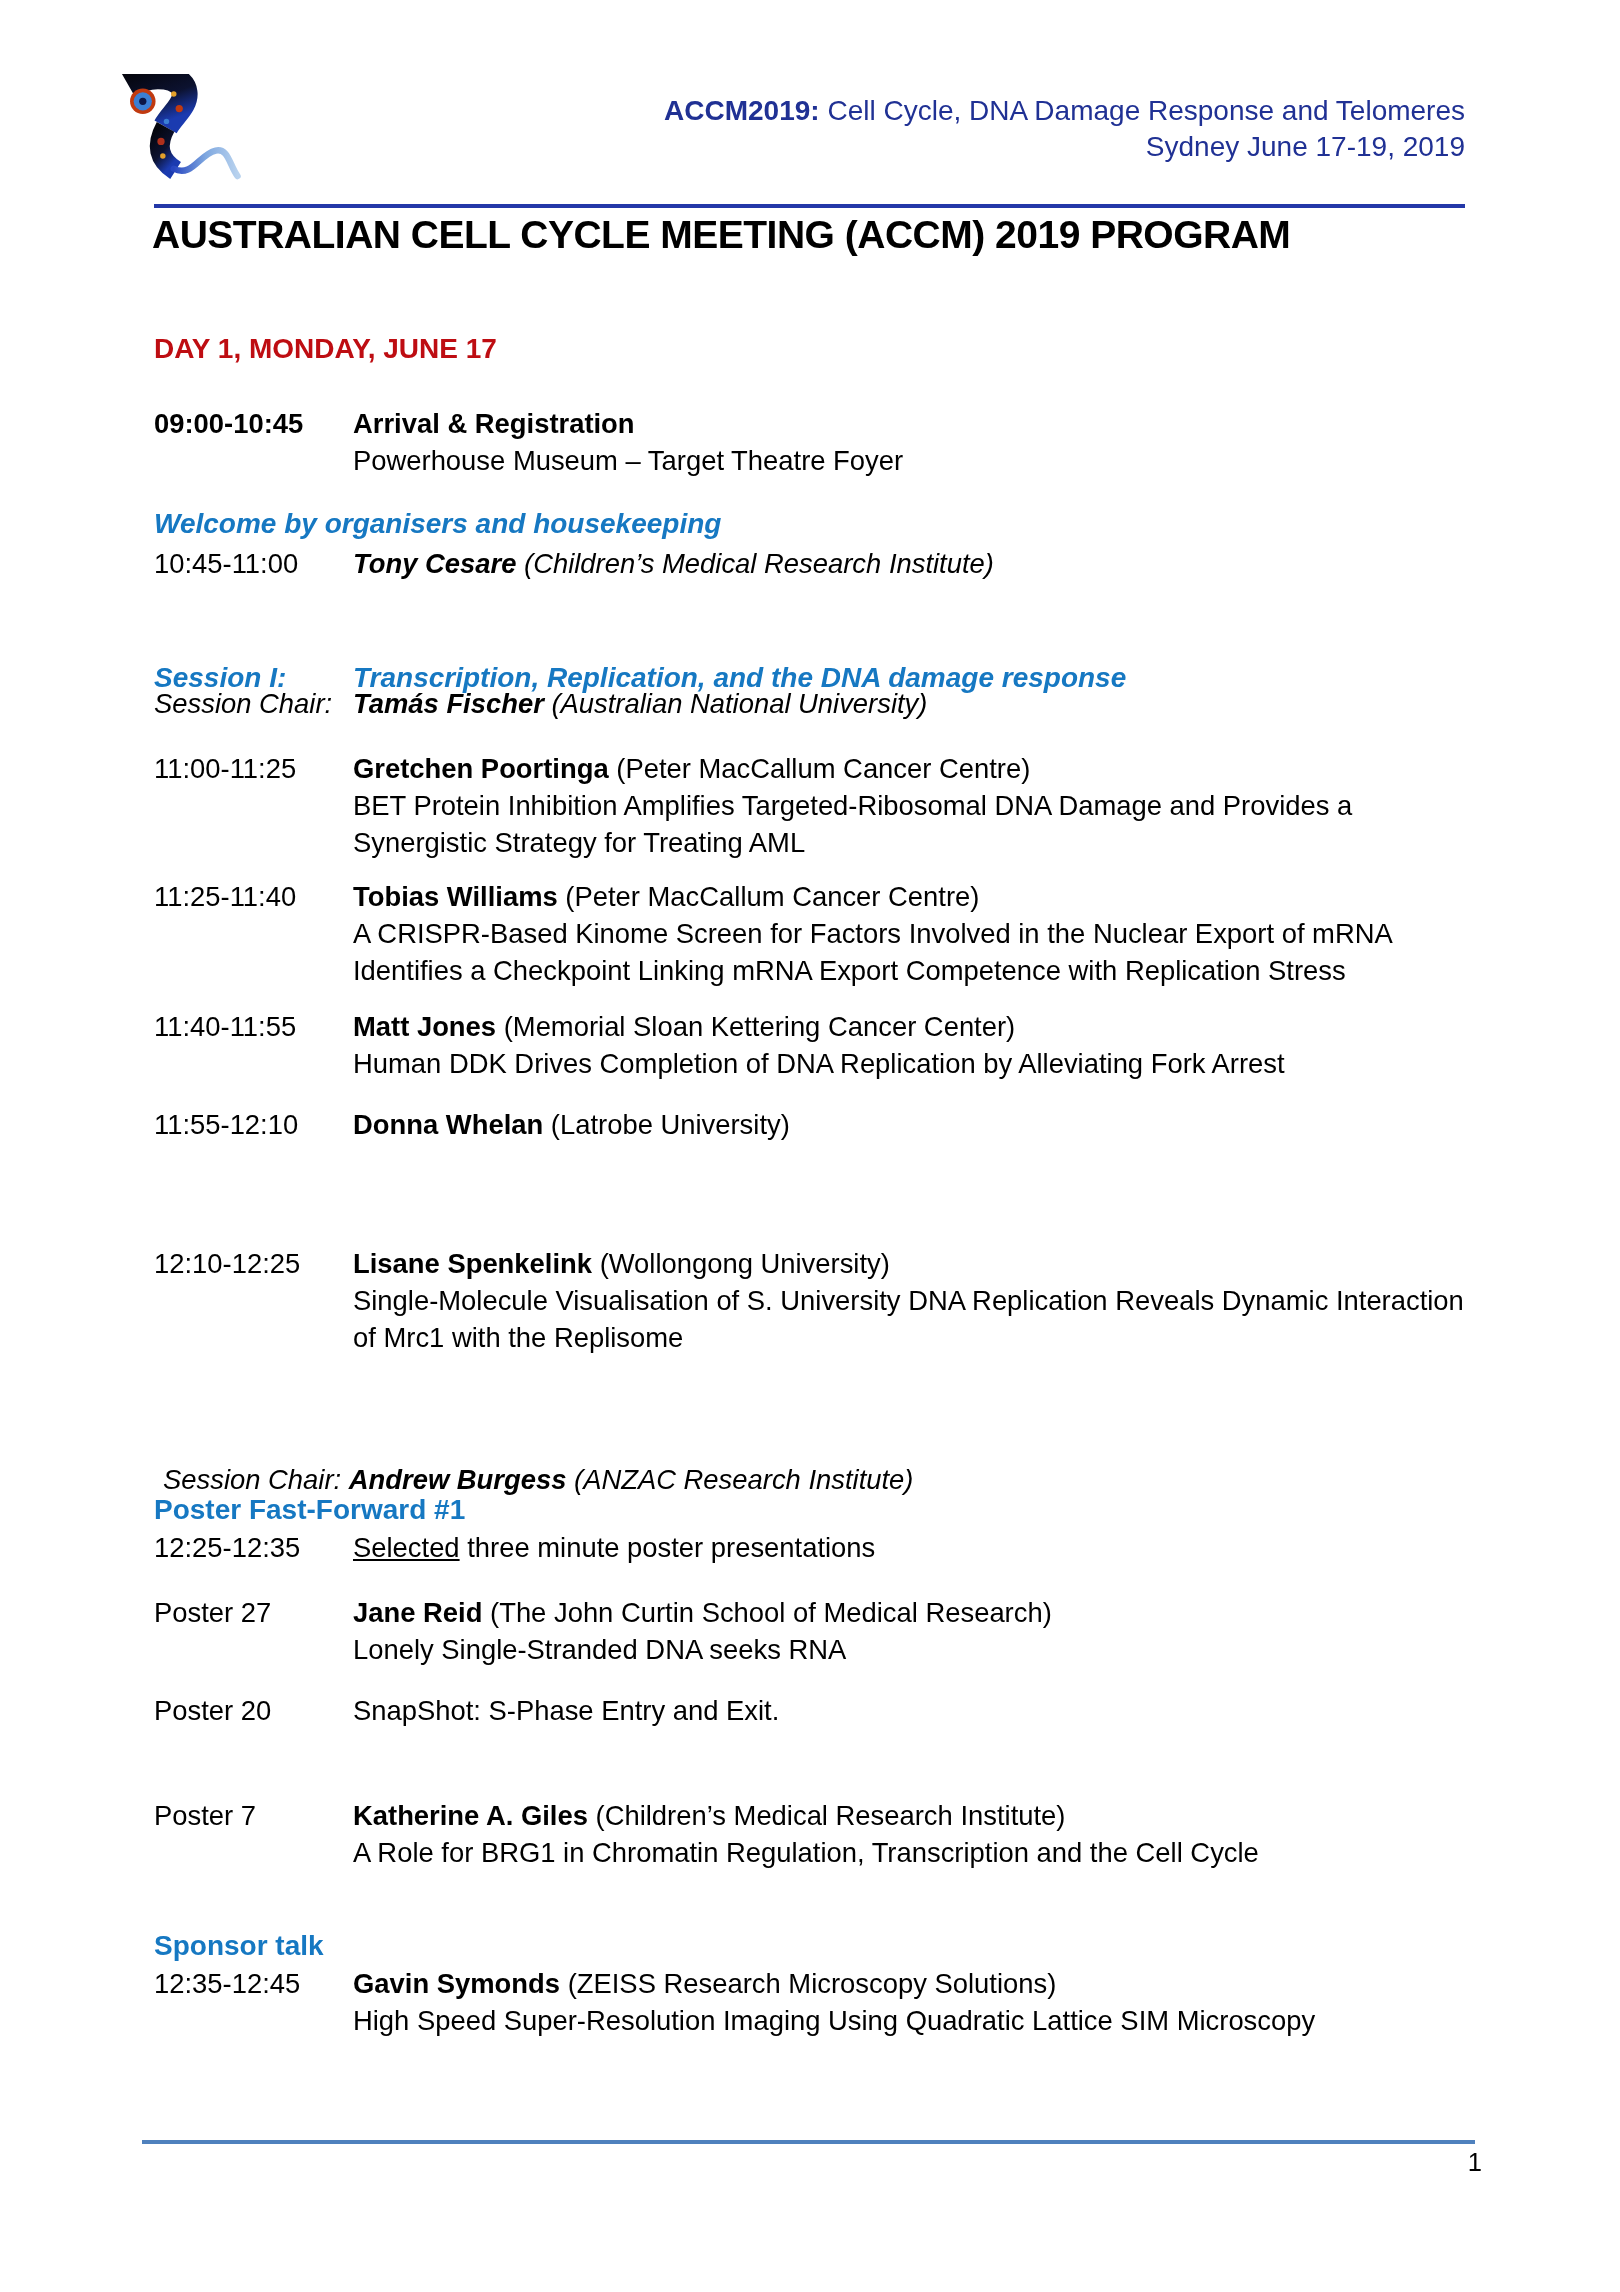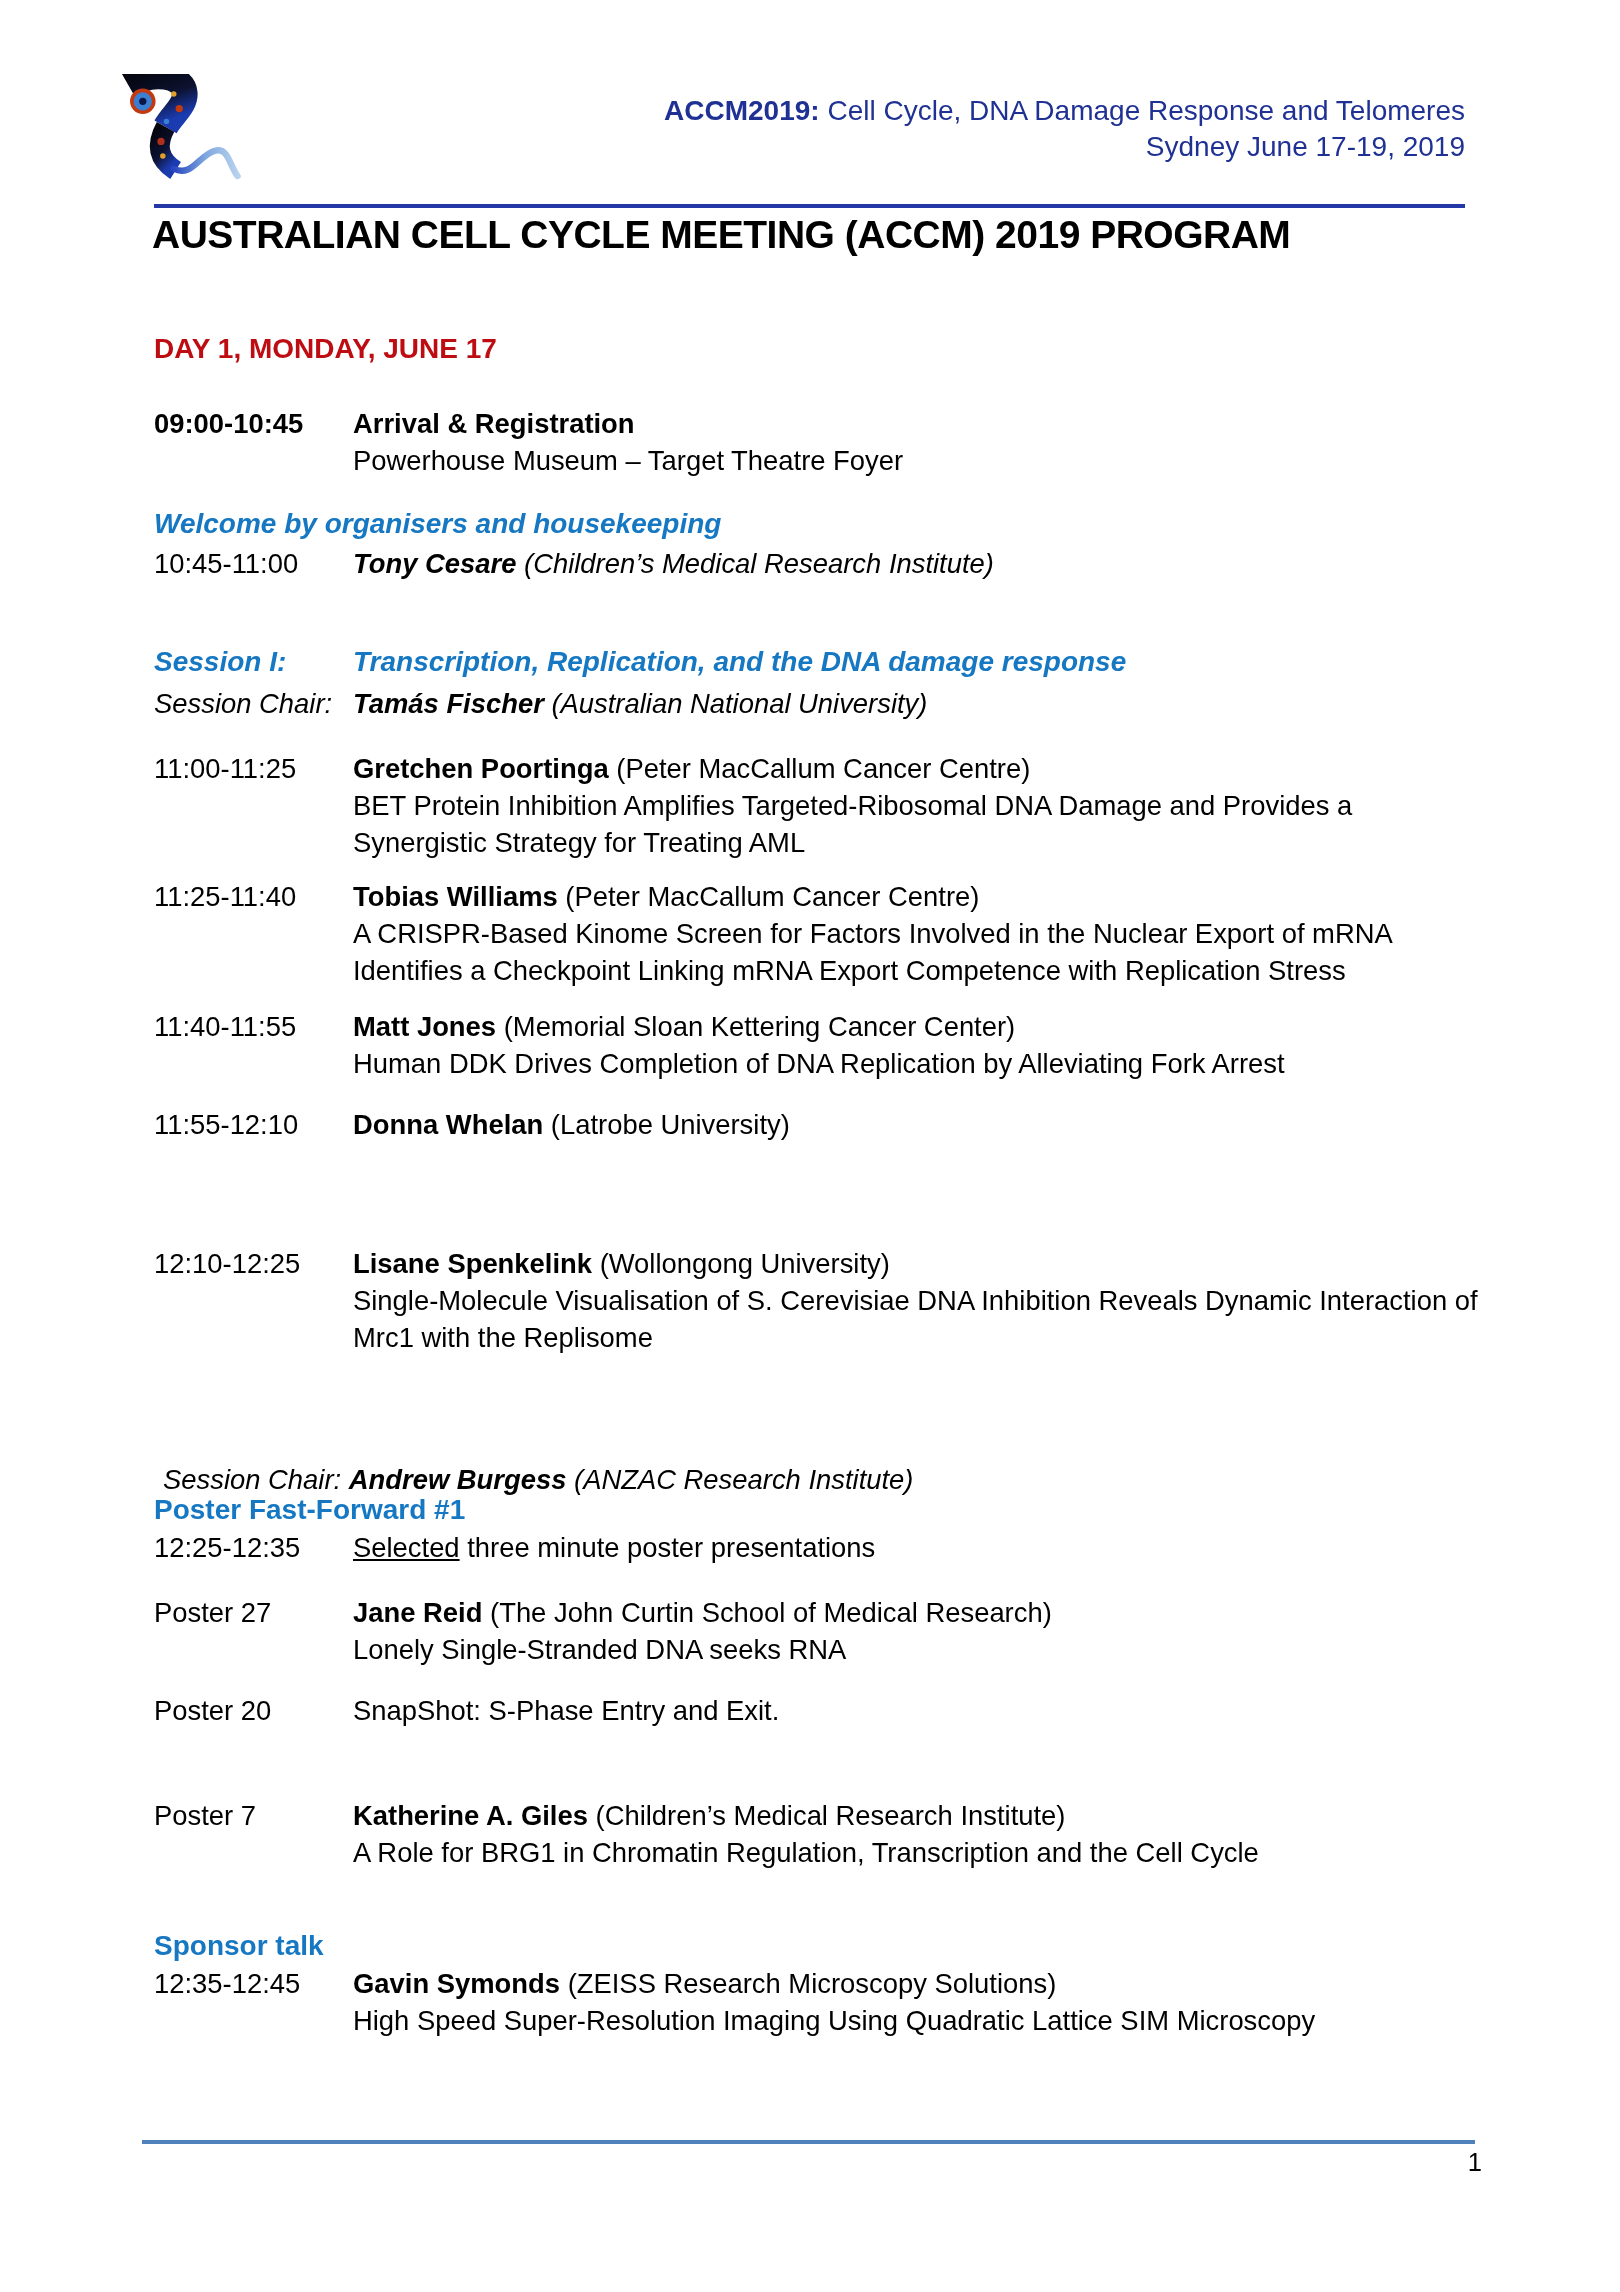--- a/index.html
+++ b/index.html
@@ -29,21 +29,21 @@
   
   .h-red{position:absolute;left:154px;font-size:28px;font-weight:bold;color:var(--red,#be0d12);line-height:35px;}
   .h-blue{position:absolute;left:154px;font-size:28px;font-weight:bold;color:var(--azure,#1678c2);line-height:35px;}
   .ital{font-style:italic;}
   .bold{font-weight:bold;}
   .und{text-decoration:underline;}
   
   .row{position:absolute;left:154px;width:1333px;line-height:37px;}
   .col-label{position:absolute;left:0;top:0;width:196px;}
   .col-content{margin-left:199px;width:1132px;}
-  .sess-title{font-size:28px;font-weight:bold;font-style:italic;color:var(--azure,#1678c2);line-height:35px;}
+  .sess-title{font-size:28px;font-weight:bold;font-style:italic;color:var(--azure,#1678c2);line-height:35px;margin-top:16px;}
   .chair-line{line-height:37px;margin-left:9px;}
   
   .rule-bottom{
     position:absolute;top:2140px;left:142px;width:1333px;height:3.9px;
     background:var(--cornflower,#4f81bd);
   }
   .page-num{position:absolute;top:2148px;right:138px;font-size:25.5px;}
   .logo{position:absolute;top:74px;left:108px;}
 </style>
 </head>
@@ -141,21 +141,21 @@
     <div class="col-label">11:55-12:10</div>
     <div class="col-content">
       <div><span class="bold">Donna Whelan</span> <span>(Latrobe University)</span></div>
     </div>
   </div>
 
   <div class="row" style="top:1245px">
     <div class="col-label">12:10-12:25</div>
     <div class="col-content">
       <div><span class="bold">Lisane Spenkelink</span> <span>(Wollongong University)</span></div>
-      <div>Single-Molecule Visualisation of S. Cerevisiae DNA Inhibition Reveals Dynamic Interaction of Mrc1 with the Replisome</div>
+      <div>Single-Molecule Visualisation of S. University DNA Replication Reveals Dynamic Interaction of Mrc1 with the Replisome</div>
     </div>
   </div>
 
   <div class="h-blue" style="top:1492px">Poster Fast-Forward #1</div>
   <div class="row chair-line" style="top:1461px">
     <span class="ital">Session Chair:</span> <span class="bold ital">Andrew Burgess</span> <span class="ital">(ANZAC Research Institute)</span>
   </div>
 
   <div class="row" style="top:1529px">
     <div class="col-label">12:25-12:35</div>

